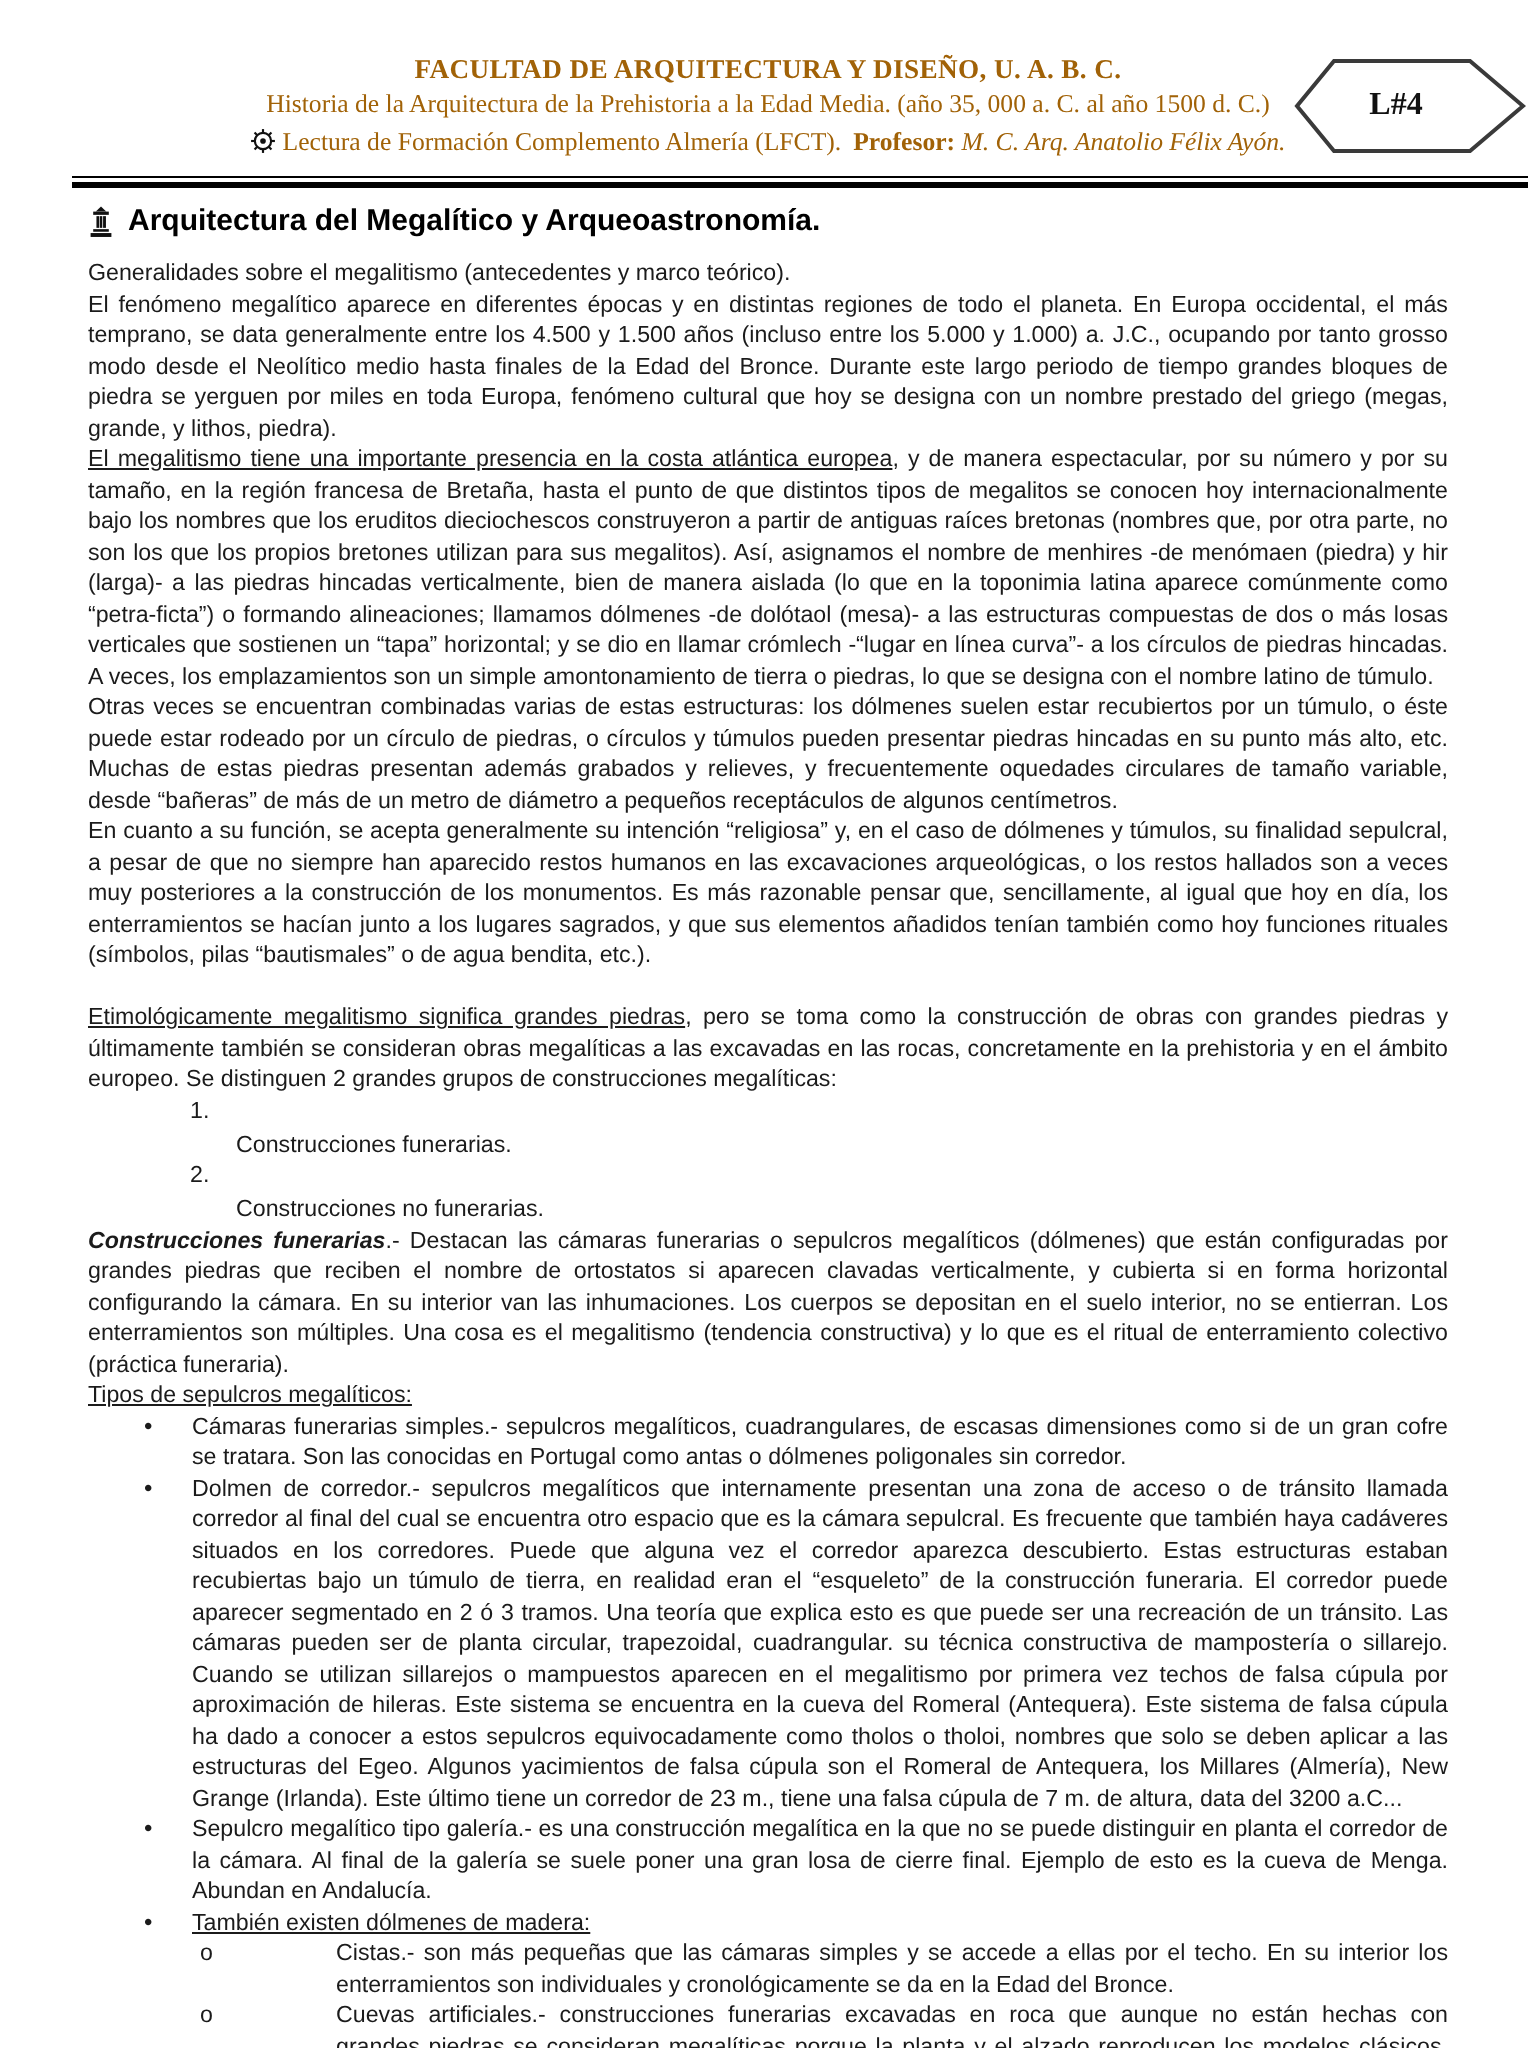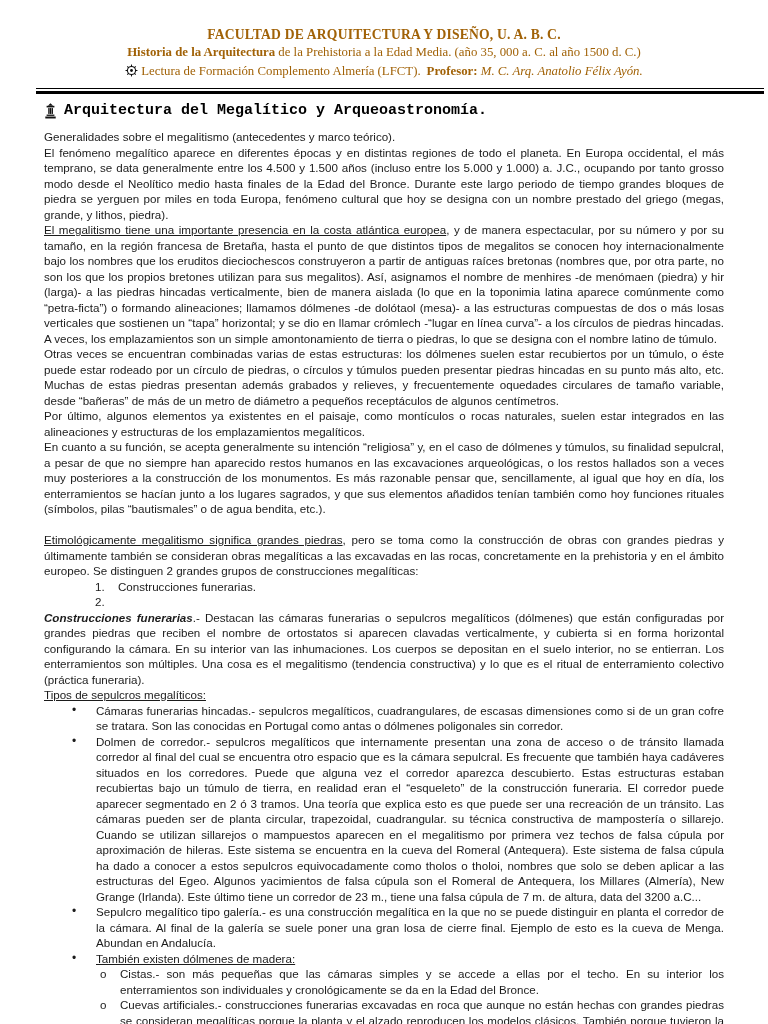--- a/index.html
+++ b/index.html
@@ -9,63 +9,69 @@
     font-family:"Liberation Sans",sans-serif;
     color:#1a1a1a;
     position:relative;
     overflow:hidden;
   }
   .page{padding:26px 44px 0 44px;position:relative;}
   
   .header{text-align:center;font-family:"Liberation Serif",serif;color:#a16207;line-height:17px;}
   .h-faculty{font-size:13.6px;font-weight:bold;letter-spacing:.2px;}
   .h-course{font-size:12.8px;margin-top:1px;}
-  .h-course .b{font-weight:bold;}
+  .h-course .b{font-weight:normal;}
   .h-lfct{font-size:12.8px;margin-top:2px;}
   .h-lfct .b{font-weight:bold;margin-left:6px;}
   .h-lfct .i{font-style:italic;}
   .gear{display:inline-block;vertical-align:-2px;margin-right:3px;}
   
   .badge{position:absolute;top:29px;right:5px;width:116px;height:48px;}
   .badge svg{position:absolute;inset:0;}
   .badge .lbl{
     position:absolute;inset:0;display:flex;align-items:center;justify-content:center;
     font-family:"Liberation Serif",serif;font-weight:bold;font-size:16px;color:#111;
     padding-right:14px;box-sizing:border-box;
   }
   
   .rule{height:2px;border-top:1.5px solid #000;border-bottom:3.5px solid #000;margin:6px -40px 0 -8px;}
   
   .section-title{
-    font-family:Liberation Mono, monospace;font-weight:bold;font-size:15px;color:#000;
+    font-family:Liberation Sans, sans-serif;font-weight:bold;font-size:15px;color:#000;
     margin-top:8px;display:flex;align-items:flex-end;gap:7px;
   }
   
   .doc{margin-top:10px;font-size:11.6px;line-height:15.5px;color:#1b1b1b;}
   .para{text-align:justify;}
   .spacer{height:15.5px;}
   .num-item{display:flex;padding-left:51px;}
   .num-item .marker{width:23px;flex:none;}
-  .num-item .item-text{flex:1;}
+  .num-item .item-text{flex:1;margin-top:17px;}
   .bullet1{display:flex;padding-left:28px;}
   .bullet1 .marker{width:24px;flex:none;font-size:12px;}
   .bullet1 .item-text{flex:1;text-align:justify;}
   .bullet2{display:flex;padding-left:56px;}
   .bullet2 .marker{width:20px;flex:none;}
-  .bullet2 .item-text{flex:1;text-align:justify;}
+  .bullet2 .item-text{flex:1;text-align:justify;margin-left:48px;}
   .sg-r{}
   .sg-b{font-weight:normal;}
   .sg-u{text-decoration:underline;}
   .sg-bi{font-weight:bold;font-style:italic;}
 </style>
 </head>
 <body>
 
 <div class="page">
 
+  <div class="badge">
+    <svg width="116" height="48" viewBox="0 0 116 48">
+      <polygon points="20,1.5 88,1.5 114.5,24 88,46.5 20,46.5 1.5,24" fill="#ffffff" stroke="#3a3a3a" stroke-width="2"></polygon>
+    </svg>
+    <span class="lbl">L#4</span>
+  </div>
 
   <div class="header">
     <div class="h-faculty">FACULTAD DE ARQUITECTURA Y DISEÑO, U. A. B. C.</div>
     <div class="h-course"><span class="b">Historia de la Arquitectura</span><span> de la Prehistoria a la Edad Media. (año 35, 000 a. C. al año 1500 d. C.)</span></div>
     <div class="h-lfct"><span class="gear"><svg width="13" height="13" viewBox="0 0 24 24">
             <g stroke="#111" stroke-width="2" fill="none">
               <circle cx="12" cy="12" r="7.5"></circle>
               <line x1="12" y1="1" x2="12" y2="5"></line>
               <line x1="12" y1="19" x2="12" y2="23"></line>
               <line x1="1" y1="12" x2="5" y2="12"></line>
@@ -94,36 +100,36 @@
         </svg>
       </span>
     <span>Arquitectura del Megalítico y Arqueoastronomía.</span>
   </div>
 
   <div class="doc" id="doc-body">
       <div class="para"><span class="sg-b">Generalidades sobre el megalitismo (antecedentes y marco teórico).</span></div>
       <div class="para"><span class="sg-b">El fenómeno megalítico</span><span class="sg-r"> aparece en diferentes épocas y en distintas regiones de todo el planeta. En Europa occidental, el más temprano, se </span><span class="sg-b">data generalmente entre los 4.500 y 1.500 años</span><span class="sg-r"> (incluso entre los 5.000 y 1.000) </span><span class="sg-b">a. J.C.,</span><span class="sg-r"> ocupando por tanto grosso modo </span><span class="sg-b">desde el Neolítico medio hasta finales de la Edad del Bronce</span><span class="sg-r">. Durante este largo periodo de tiempo grandes bloques de piedra se yerguen por miles en toda Europa, fenómeno cultural que hoy se designa con un nombre prestado del griego (megas, grande, y lithos, piedra).</span></div>
       <div class="para"><span class="sg-u">El megalitismo tiene una importante presencia en la costa atlántica europea</span><span class="sg-r">, y de manera espectacular, por su número y por su tamaño, en la región francesa de Bretaña, hasta el punto de que </span><span class="sg-b">distintos tipos de megalitos se conocen</span><span class="sg-r"> hoy internacionalmente bajo los nombres que los eruditos dieciochescos construyeron a partir de antiguas raíces bretonas (nombres que, por otra parte, no son los que los propios bretones utilizan para sus megalitos). Así, asignamos el nombre de </span><span class="sg-b">menhires</span><span class="sg-r"> -de menómaen (piedra) y hir (larga)- a las piedras hincadas verticalmente, bien de manera aislada (lo que en la toponimia latina aparece comúnmente como “petra-ficta”) o formando alineaciones; llamamos </span><span class="sg-b">dólmenes</span><span class="sg-r"> -de dolótaol (mesa)- a las estructuras compuestas de dos o más losas verticales que sostienen un “tapa” horizontal; y se dio en llamar </span><span class="sg-b">crómlech</span><span class="sg-r"> -“lugar en línea curva”- a los círculos de piedras hincadas. A veces, los emplazamientos son </span><span class="sg-b">un simple amontonamiento de tierra o piedras</span><span class="sg-r">, lo que se designa con el nombre latino de </span><span class="sg-b">túmulo</span><span class="sg-r">.</span></div>
       <div class="para"><span class="sg-r">Otras veces se encuentran combinadas varias de estas estructuras: los dólmenes suelen estar recubiertos por un túmulo, o éste puede estar rodeado por un círculo de piedras, o círculos y túmulos pueden presentar piedras hincadas en su punto más alto, etc. Muchas de estas piedras presentan además grabados y relieves, y frecuentemente oquedades circulares de tamaño variable, desde “bañeras” de más de un metro de diámetro a pequeños receptáculos de algunos centímetros.</span></div>
-      <div class="para"><span class="sg-r">Por último, algunos elementos ya existentes en el paisaje, como montículos o rocas naturales, suelen estar integrados en las alineaciones y estructuras de los emplazamientos megalíticos.</span></div>
       <div class="para"><span class="sg-r">En cuanto a </span><span class="sg-b">su función, se acepta generalmente su intención “religiosa” y, en el caso de dólmenes y túmulos, su finalidad sepulcral</span><span class="sg-r">, a pesar de que no siempre han aparecido restos humanos en las excavaciones arqueológicas, o los restos hallados son a veces muy posteriores a la construcción de los monumentos.  Es más razonable pensar que, sencillamente, al igual que hoy en día, los enterramientos se hacían junto a los lugares sagrados, y que sus elementos añadidos tenían también como hoy funciones rituales (símbolos, pilas “bautismales” o de agua bendita, etc.).</span></div>
       <div class="spacer"></div>
       <div class="para"><span class="sg-u">Etimológicamente megalitismo significa grandes piedras</span><span class="sg-r">, pero se toma como la construcción de obras con grandes piedras y últimamente también se consideran obras megalíticas a las excavadas en las rocas, concretamente en la prehistoria y en el ámbito europeo. Se distinguen 2 grandes grupos de construcciones megalíticas:</span></div>
       <div class="num-item">
         <span class="marker">1.</span>
         <div class="item-text"><span class="sg-r">Construcciones funerarias.</span></div>
       </div>
       <div class="num-item">
         <span class="marker">2.</span>
+        <div class="item-text"><span class="sg-r">Construcciones no funerarias.</span></div>
       </div>
       <div class="para"><span class="sg-bi">Construcciones funerarias</span><span class="sg-r">.- Destacan las cámaras funerarias o sepulcros megalíticos (dólmenes) que están configuradas por grandes piedras que reciben el nombre de ortostatos si aparecen clavadas verticalmente, y cubierta si en forma horizontal configurando la cámara. En su interior van las inhumaciones. Los cuerpos se depositan en el suelo interior, no se entierran. Los enterramientos son múltiples. Una cosa es el megalitismo (tendencia constructiva) y lo que es el ritual de enterramiento colectivo (práctica funeraria).</span></div>
       <div class="para"><span class="sg-u">Tipos de sepulcros megalíticos:</span></div>
       <div class="bullet1">
         <span class="marker">•</span>
-        <div class="item-text"><span class="sg-b">Cámaras funerarias hincadas.-</span><span class="sg-r"> sepulcros megalíticos, cuadrangulares, de escasas dimensiones como si de un gran cofre se tratara. Son las conocidas en Portugal como antas o dólmenes poligonales sin corredor.</span></div>
+        <div class="item-text"><span class="sg-b">Cámaras funerarias simples.-</span><span class="sg-r"> sepulcros megalíticos, cuadrangulares, de escasas dimensiones como si de un gran cofre se tratara. Son las conocidas en Portugal como antas o dólmenes poligonales sin corredor.</span></div>
       </div>
       <div class="bullet1">
         <span class="marker">•</span>
         <div class="item-text"><span class="sg-b">Dolmen de corredor.-</span><span class="sg-r"> sepulcros megalíticos que internamente presentan una zona de acceso o de tránsito llamada corredor al final del cual se encuentra otro espacio que es la cámara sepulcral. Es frecuente que también haya cadáveres situados en los corredores. Puede que alguna vez el corredor aparezca descubierto. Estas estructuras estaban recubiertas bajo un túmulo de tierra, en realidad eran el “esqueleto” de la construcción funeraria. El corredor puede aparecer segmentado en 2 ó 3 tramos. Una teoría que explica esto es que puede ser una recreación de un tránsito. Las cámaras pueden ser de planta circular, trapezoidal, cuadrangular. su técnica constructiva de mampostería o sillarejo. Cuando se utilizan sillarejos o mampuestos aparecen en el megalitismo por primera vez techos de falsa cúpula por aproximación de hileras. Este sistema se encuentra en la cueva del Romeral (Antequera). Este sistema de falsa cúpula ha dado a conocer a estos sepulcros equivocadamente como tholos o tholoi, nombres que solo se deben aplicar a las estructuras del Egeo. Algunos yacimientos de falsa cúpula son el Romeral de Antequera, los Millares (Almería), New Grange (Irlanda). Este último tiene un corredor de 23 m., tiene una falsa cúpula de 7 m. de altura, data del 3200 a.C...</span></div>
       </div>
       <div class="bullet1">
         <span class="marker">•</span>
         <div class="item-text"><span class="sg-b">Sepulcro megalítico tipo galería.-</span><span class="sg-r"> es una construcción megalítica en la que no se puede distinguir en planta el corredor de la cámara. Al final de la galería se suele poner una gran losa de cierre final. Ejemplo de esto es la cueva de Menga. Abundan en Andalucía.</span></div>
       </div>
       <div class="bullet1">

